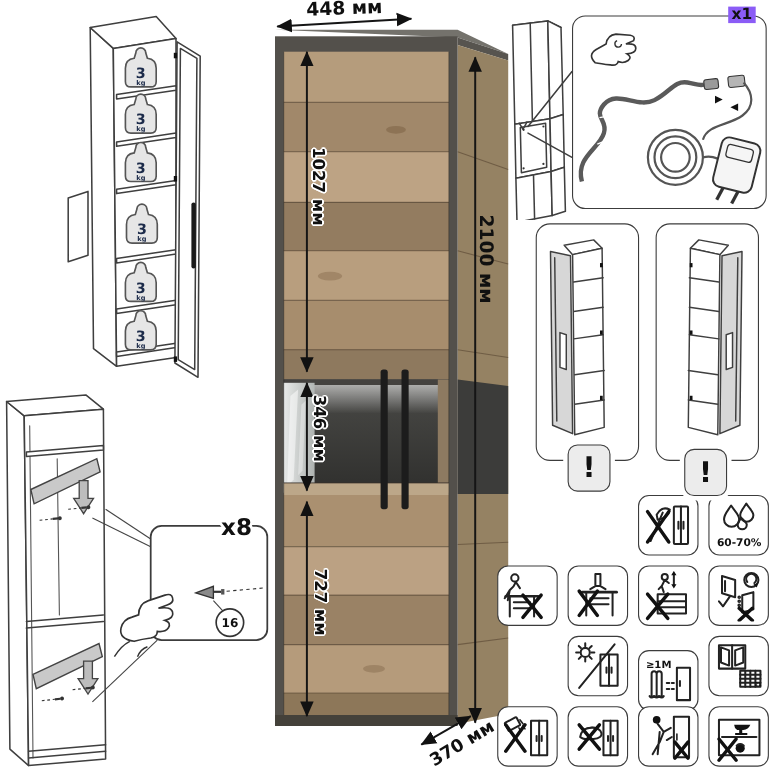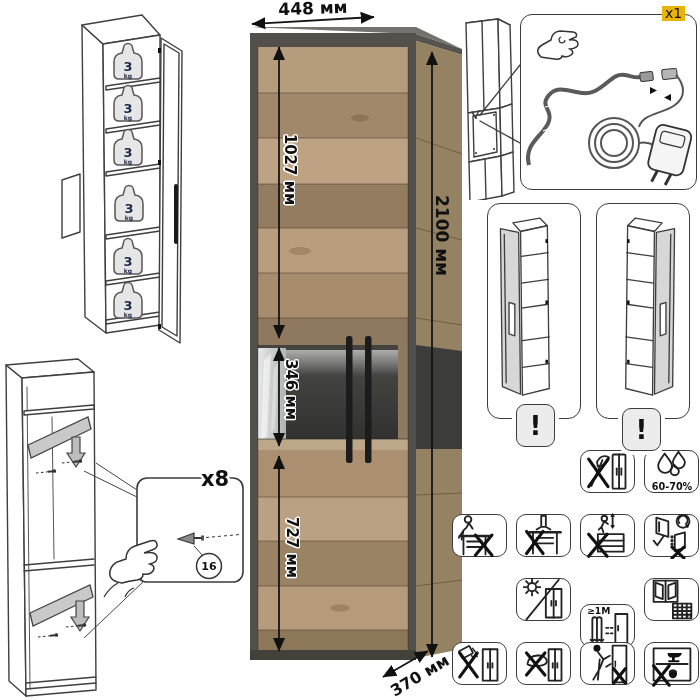--- a/index.html
+++ b/index.html
@@ -5,25 +5,25 @@
   html,body{margin:0;padding:0;background:#fff}
   #canvas{position:relative;width:700px;height:700px;background:#fff;overflow:hidden;
           font-family:"DejaVu Sans",sans-serif;color:#111}
   .abs{position:absolute}
   .lineart{fill:#fff;stroke:#3f3f3f;stroke-width:1.4;stroke-linejoin:round;stroke-linecap:round}
   .thin{stroke:#555;stroke-width:1;fill:none}
   .dim{position:absolute;font-weight:700;color:#101010;white-space:nowrap;text-align:center;line-height:1}
   .outline{text-shadow:-1.5px 0 0 #fff,1.5px 0 0 #fff,0 -1.5px 0 #fff,0 1.5px 0 #fff,
            -1px -1px 0 #fff,1px 1px 0 #fff,1px -1px 0 #fff,-1px 1px 0 #fff}
   .panelbox{position:absolute;border:1.7px solid #3c3c3c;border-radius:13px;background:#fff;box-sizing:border-box}
-  .qtylab{position:absolute;font-weight:400;background:#eab308;padding:0 3px;line-height:1.1}
+  .qtylab{position:absolute;font-weight:700;background:#8b5cf6;padding:0 3px;line-height:1.1}
   .warnbadge{position:absolute;width:37px;height:41px;border:1.7px solid #3c3c3c;border-radius:9px;
              background:#ececec;box-shadow:0 0 0 4px #fff;display:flex;align-items:center;justify-content:center;
              font-weight:700;font-size:26px;z-index:3}
-  .cell{position:absolute;width:55px;height:43px;border:1.8px solid #3c3c3c;border-radius:10px;background:#fff;
+  .cell{position:absolute;width:55px;height:55px;border:1.8px solid #3c3c3c;border-radius:10px;background:#fff;
         box-sizing:border-box;display:flex;align-items:center;justify-content:center}
   .pk{stroke:#222;stroke-width:2;fill:none;stroke-linecap:round;stroke-linejoin:round}
   .px{stroke:#111;stroke-width:3.4;stroke-linecap:round}
   .pf{fill:#111;stroke:none}
   .pt{font-weight:700;fill:#111;text-anchor:middle;font-family:"DejaVu Sans",sans-serif}
   .wt3{font-weight:700;font-size:13px;fill:#1c2b4a;text-anchor:middle}
   .wtkg{font-weight:700;font-size:6px;fill:#1c2b4a;text-anchor:middle}
   .xlab{font-weight:700;font-size:21px;fill:#111;paint-order:stroke;stroke:#fff;stroke-width:5px;text-anchor:middle}
   .plab{font-weight:700;font-size:11px;fill:#111;text-anchor:middle}
   .dimline{stroke:#151515;stroke-width:1.8;fill:none}
@@ -440,21 +440,21 @@
         <circle cx="12" cy="11" r="4.5"></circle>
         <path d="M12,2 v3 M12,17 v3 M3,11 h3 M18,11 h3 M5.6,4.6 l2.1,2.1 M16.3,15.3 l2.1,2.1 M18.4,4.6 l-2.1,2.1 M7.7,15.3 l-2.1,2.1"></path>
         <rect x="27" y="13" width="17" height="31"></rect>
           <line x1="35.5" y1="13" x2="35.5" y2="44"></line>
         <line x1="33" y1="26" x2="33" y2="31"></line>
           <line x1="38" y1="26" x2="38" y2="31"></line>
         </g>
       <line class="pk" x1="41" y1="3" x2="6" y2="46" stroke-width="2.2"></line>
     </svg>
   </div>
-  <div class="cell" style="left:580px;top:604px">
+  <div class="cell" style="left:580px;top:591px">
     <svg width="46" height="46" viewBox="0 0 50 50">
       <text class="pt" x="15" y="12" font-size="10">≥1M</text>
       <g class="pk" stroke-width="1.8">
         <path d="M8,18 v22 M13,18 v22 M18,18 v22 M6,40 q2,3 4,0 M11,40 q2,3 4,0 M16,40 q2,3 4,0 M8,18 a2.5,2.5 0 0 1 5,0 M13,18 a2.5,2.5 0 0 1 5,0"></path>
         <rect x="33" y="12" width="13" height="32"></rect>
           <line x1="36" y1="25" x2="36" y2="30"></line>
         </g>
       <g class="pk" stroke-width="1.4" stroke-dasharray="2.5,2.5">
         <line x1="23" y1="27" x2="30" y2="27"></line>
           <line x1="23" y1="33" x2="30" y2="33"></line>

